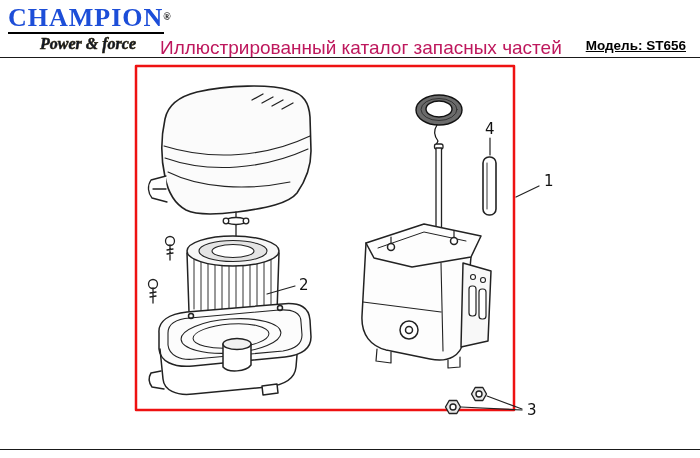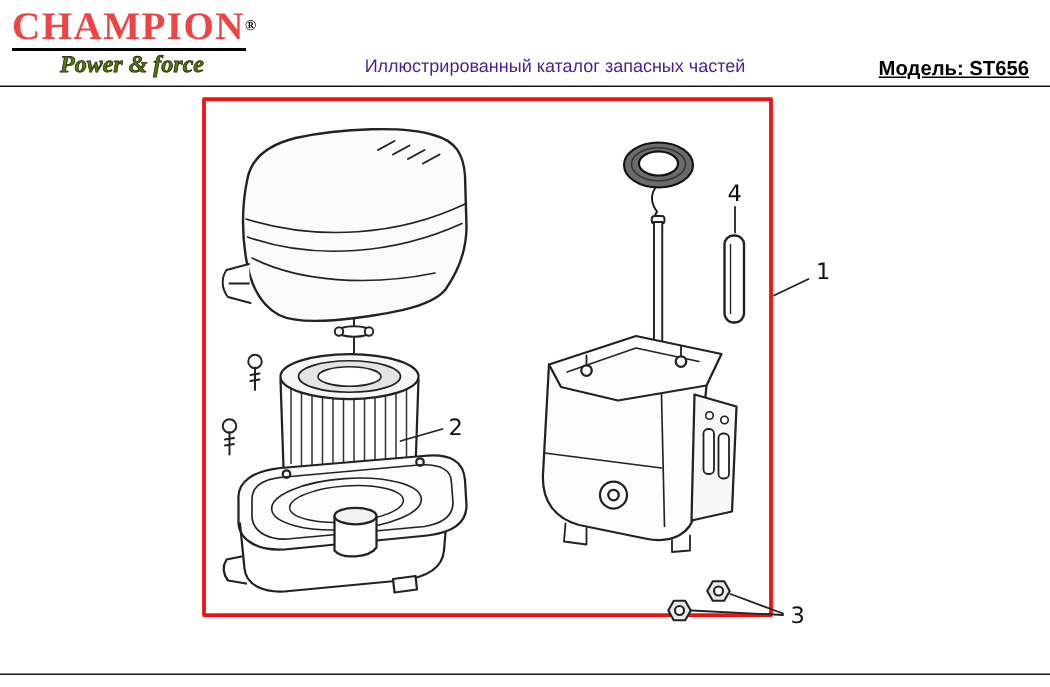--- a/index.html
+++ b/index.html
@@ -2,29 +2,29 @@
 <html><head>
 <meta charset="utf-8">
 <style>
   html,body{margin:0;padding:0;background:#fff;}
   .page{position:relative;width:700px;height:458px;background:#ffffff;overflow:hidden;
         font-family:"Liberation Sans",sans-serif;color:#111;}
   
   .logo{position:absolute;left:8px;top:5px;width:160px;}
   .brand-row{line-height:1;}
   .brand{font-family:"Liberation Serif",serif;font-weight:bold;font-size:26px;
-         letter-spacing:1px;color:#ef4444;}
+         letter-spacing:1px;color:#1d4ed8;}
   .reg{font-family:"Liberation Serif",serif;font-size:10px;font-weight:bold;
        vertical-align:super;color:#000;}
   .logo-rule{height:2px;background:#000;width:156px;margin-top:1px;}
   .tagline{font-family:"Liberation Serif",serif;font-style:italic;font-weight:bold;
-           font-size:16px;color:#4d7c0f;text-align:center;margin-top:1px;
+           font-size:16px;color:#0f172a;text-align:center;margin-top:1px;
            -webkit-text-stroke:0.5px #2a2000;}
-  .doc-title{position:absolute;left:160px;top:37px;width:420px;text-align:center;
-             font-size:12px;color:#4c1d95;}
+  .doc-title{position:absolute;left:160px;top:37px;width:420px;
+             font-size:19px;color:#be185d;}
   .model{position:absolute;right:14px;top:38px;font-size:13.5px;font-weight:bold;color:#000;text-decoration:underline;}
   .rule{position:absolute;left:0;width:700px;height:1px;background:#1a1a1a;}
   .top-rule{top:57px;}
   .bottom-rule{top:449px;}
   svg.diagram{position:absolute;left:0;top:0;}
   svg.diagram text{font-family:"DejaVu Sans",sans-serif;font-size:15px;fill:#111;}
 </style>
 </head>
 <body>
 

